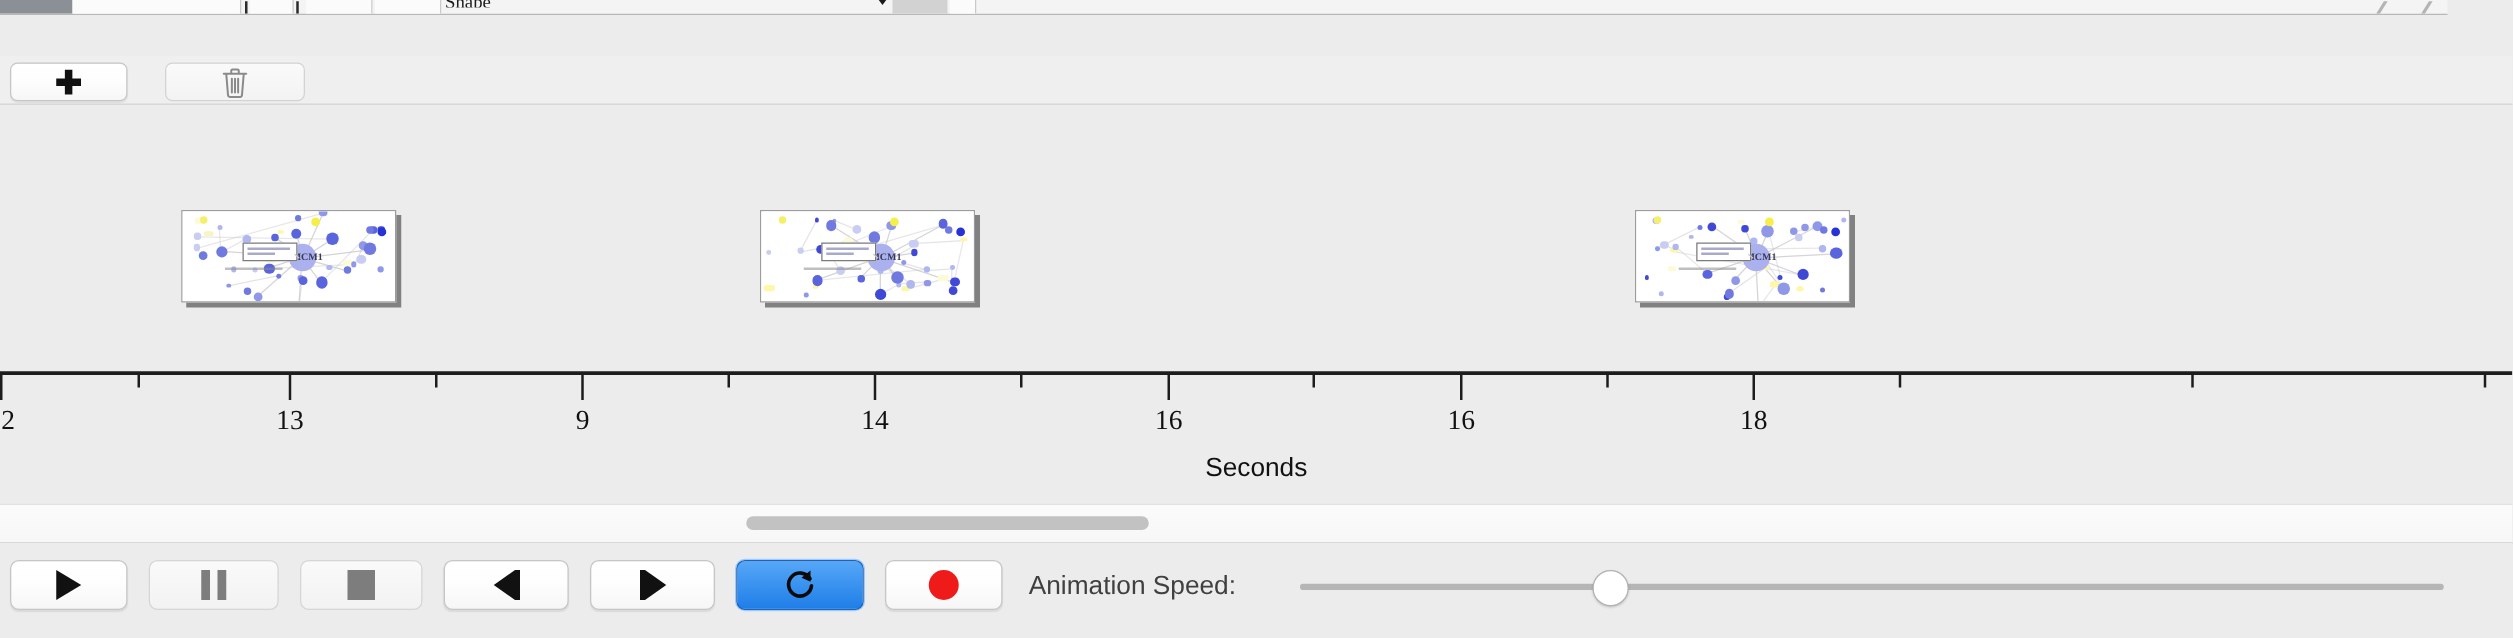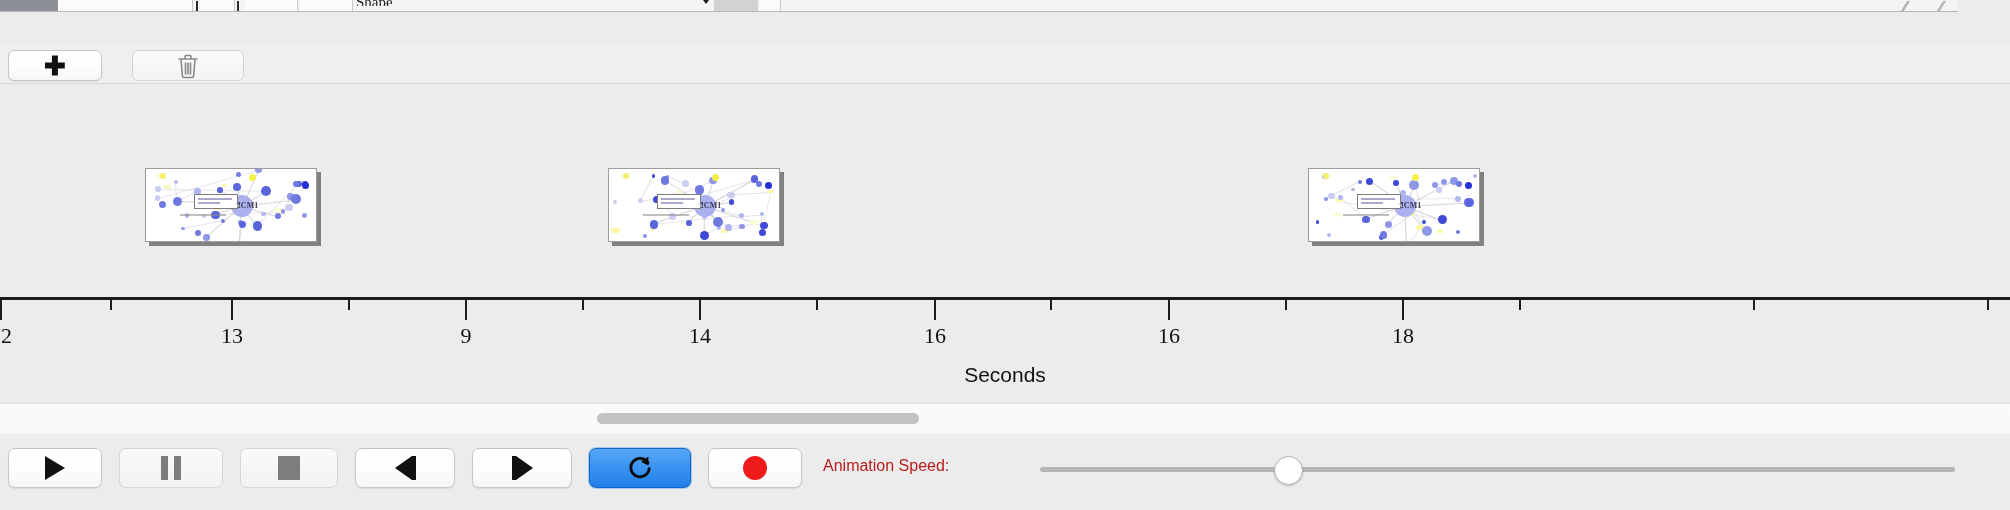--- a/index.html
+++ b/index.html
@@ -302,21 +302,21 @@
   #play-btn  { left: 8px;   width: 94px; }
   #pause-btn { left: 119px; width: 104px; }
   #stop-btn  { left: 240px; width: 98px; }
   #first-btn { left: 355px; width: 100px; }
   #last-btn  { left: 472px; width: 100px; }
   #loop-btn  { left: 589px; width: 102px; }
   #record-btn{ left: 708px; width: 94px; }
 
   .speed-label {
     position: absolute; left: 823px; top: 23px;
-    font-size: 16px; color: #b91c1c;
+    font-size: 21px; color: #404040;
     white-space: nowrap;
   }
 
   .slider {
     position: absolute; left: 1040px; top: 33px;
     width: 915px; height: 6px;
   }
   .slider-track {
     position: absolute; left: 0; top: 0;
     width: 915px; height: 5px;

